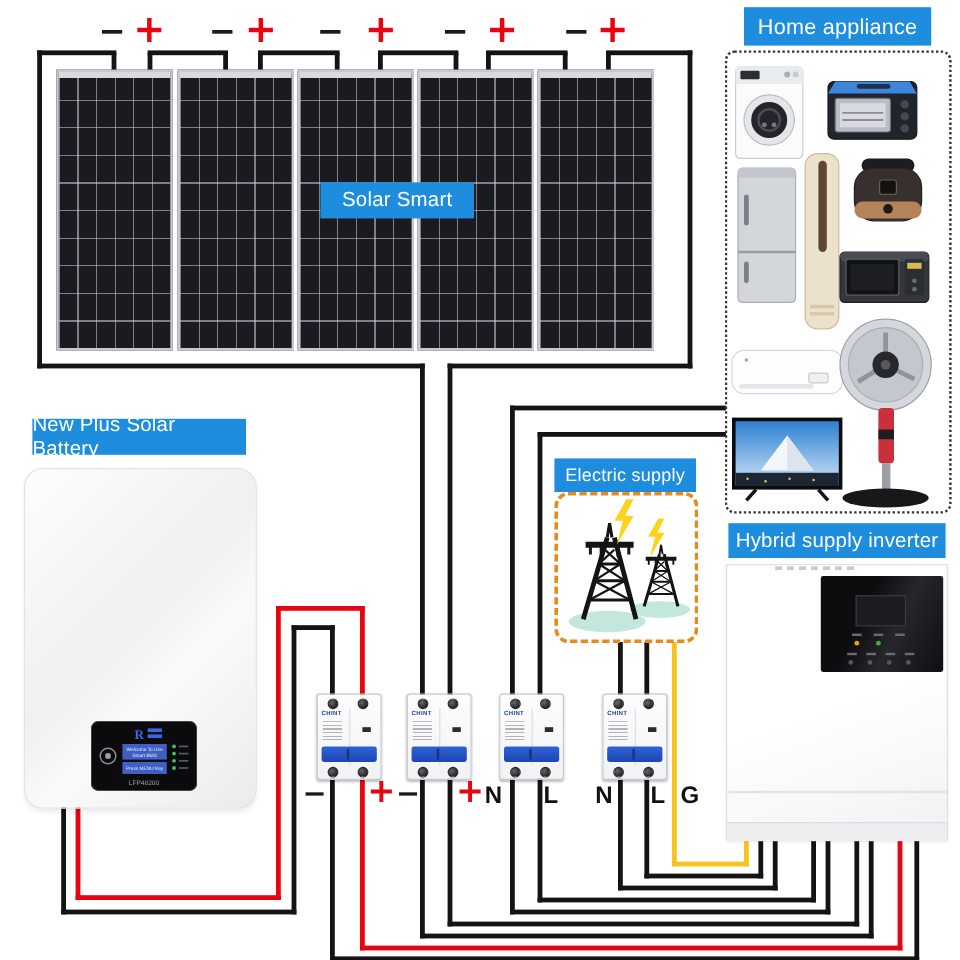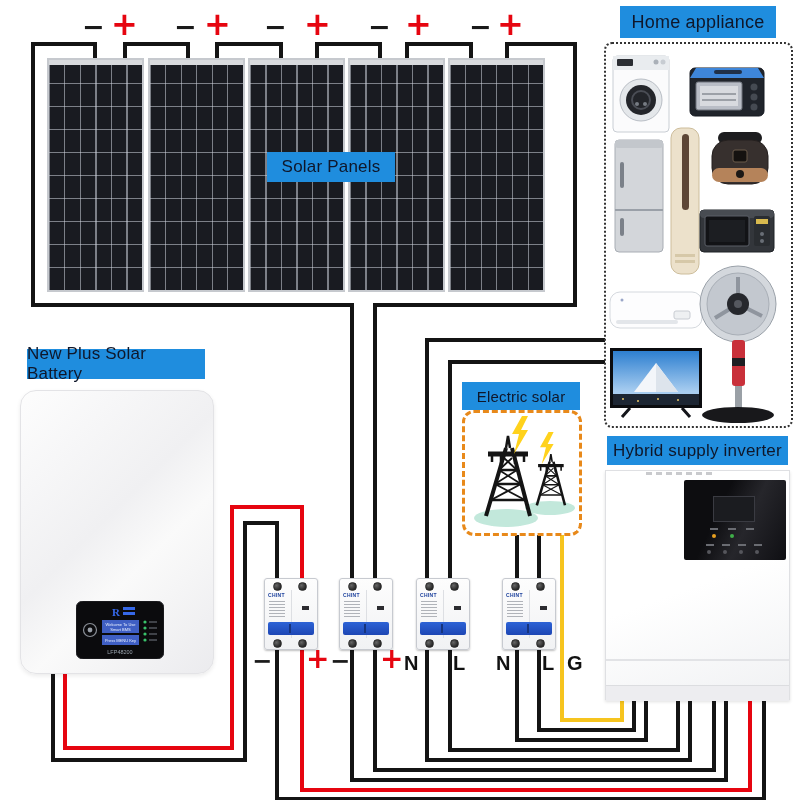--- a/index.html
+++ b/index.html
@@ -1,21 +1,21 @@
 <!DOCTYPE html>
 <html><head>
 <meta charset="utf-8">
 <style>
   html,body{margin:0;padding:0;background:#fff;}
   #stage{position:relative;width:800px;height:800px;background:#fff;overflow:hidden;
          font-family:"Liberation Sans",sans-serif;}
   .wire{position:absolute;background:#141414;}
   .wire.red{background:#e60510;}
   .wire.yellow{background:#f6c41e;}
-  .cap{position:absolute;background:#1f8dde;color:#0f172a;display:flex;align-items:center;
+  .cap{position:absolute;background:#1f8dde;color:#ffffff;display:flex;align-items:center;
        justify-content:center;font-size:17px;font-weight:400;letter-spacing:.2px;}
   .sign{position:absolute;font-weight:900;color:#1a1a1a;font-size:27px;line-height:30px;
         font-family:"DejaVu Sans",sans-serif;}
   .sign.plus{color:#e60510;font-size:32px;line-height:30px;}
   .term{position:absolute;font-weight:700;color:#111;font-size:20px;line-height:22px;}
   .panel{position:absolute;width:97px;height:234px;top:58px;box-sizing:border-box;
          border:2px solid #c6c9ce;background-color:#191b21;
          background-image:
            repeating-linear-gradient(90deg,rgba(205,210,220,.55) 0 1px,transparent 1px 15.5px),
            repeating-linear-gradient(180deg,rgba(205,210,220,.55) 0 1px,transparent 1px 23px);}
@@ -144,21 +144,21 @@
   <span class="sign plus" style="left:111px;top:9px">+</span>
   <span class="sign" style="left:174px;top:12px">−</span>
   <span class="sign plus" style="left:204px;top:9px">+</span>
   <span class="sign" style="left:264px;top:12px">−</span>
   <span class="sign plus" style="left:304px;top:9px">+</span>
   <span class="sign" style="left:368px;top:12px">−</span>
   <span class="sign plus" style="left:405px;top:9px">+</span>
   <span class="sign" style="left:469px;top:12px">−</span>
   <span class="sign plus" style="left:497px;top:9px">+</span>
 
-  <div class="cap" style="left:267px;top:152px;width:128px;height:30px">Solar Panels</div>
+  <div class="cap" style="left:267px;top:152px;width:128px;height:30px">Solar Smart</div>
 
   <div class="cap" style="left:27px;top:349px;width:178px;height:30px">New Plus Solar Battery</div>
   <div class="batt">
     <svg style="position:absolute;left:55px;top:210px" width="88" height="58" viewBox="0 0 88 58">
       <rect x="0" y="0" width="88" height="58" rx="7" fill="#0b0b0d" stroke="#26262a"></rect>
       <circle cx="14" cy="29" r="6.5" fill="none" stroke="#8a8f96" stroke-width="1.2"></circle>
       <circle cx="14" cy="29" r="2.4" fill="#9aa0a8"></circle>
       <text x="40" y="15" font-size="11" font-weight="bold" fill="#3668e8" text-anchor="middle" font-family="Liberation Serif,serif">R</text>
       <rect x="47" y="6" width="12" height="3" fill="#3668e8"></rect>
       <rect x="47" y="11" width="12" height="3" fill="#3668e8"></rect>
@@ -229,21 +229,21 @@
   <span class="sign" style="left:252px;top:646px;font-size:24px">−</span>
   <span class="sign plus" style="left:306px;top:644px;font-size:28px">+</span>
   <span class="sign" style="left:330px;top:646px;font-size:24px">−</span>
   <span class="sign plus" style="left:380px;top:644px;font-size:28px">+</span>
   <span class="term" style="left:404px;top:652px">N</span>
   <span class="term" style="left:453px;top:652px">L</span>
   <span class="term" style="left:496px;top:652px">N</span>
   <span class="term" style="left:542px;top:652px">L</span>
   <span class="term" style="left:567px;top:652px">G</span>
 
-  <div class="cap" style="left:462px;top:382px;width:118px;height:28px;font-size:15px">Electric solar</div>
+  <div class="cap" style="left:462px;top:382px;width:118px;height:28px;font-size:15px">Electric supply</div>
   <div class="dashbox" style="left:462px;top:410px;width:120px;height:126px;border:3px dashed #e8891a;border-radius:12px"></div>
   <svg class="appl" style="left:466px;top:414px" width="112" height="118" viewBox="0 0 112 118">
     <defs>
       <g id="tower" stroke="#141414" fill="none">
         <path d="M20 102 L40 34 M64 102 L46 34" stroke-width="4"></path>
         <path d="M25 86 L59 86 M29 70 L55 70 M33 56 L51 56" stroke-width="2.5"></path>
         <path d="M25 86 L55 70 M59 86 L29 70 M29 70 L51 56 M55 70 L33 56 M33 56 L46 44 M51 56 L38 44" stroke-width="1.8"></path>
         <path d="M22 40 L62 40" stroke-width="5"></path>
         <path d="M26 40 v8 M58 40 v8 M35 40 v10 M49 40 v10" stroke-width="2.5"></path>
         <path d="M40 34 L42 22 L44 34" stroke-width="2.5"></path>

